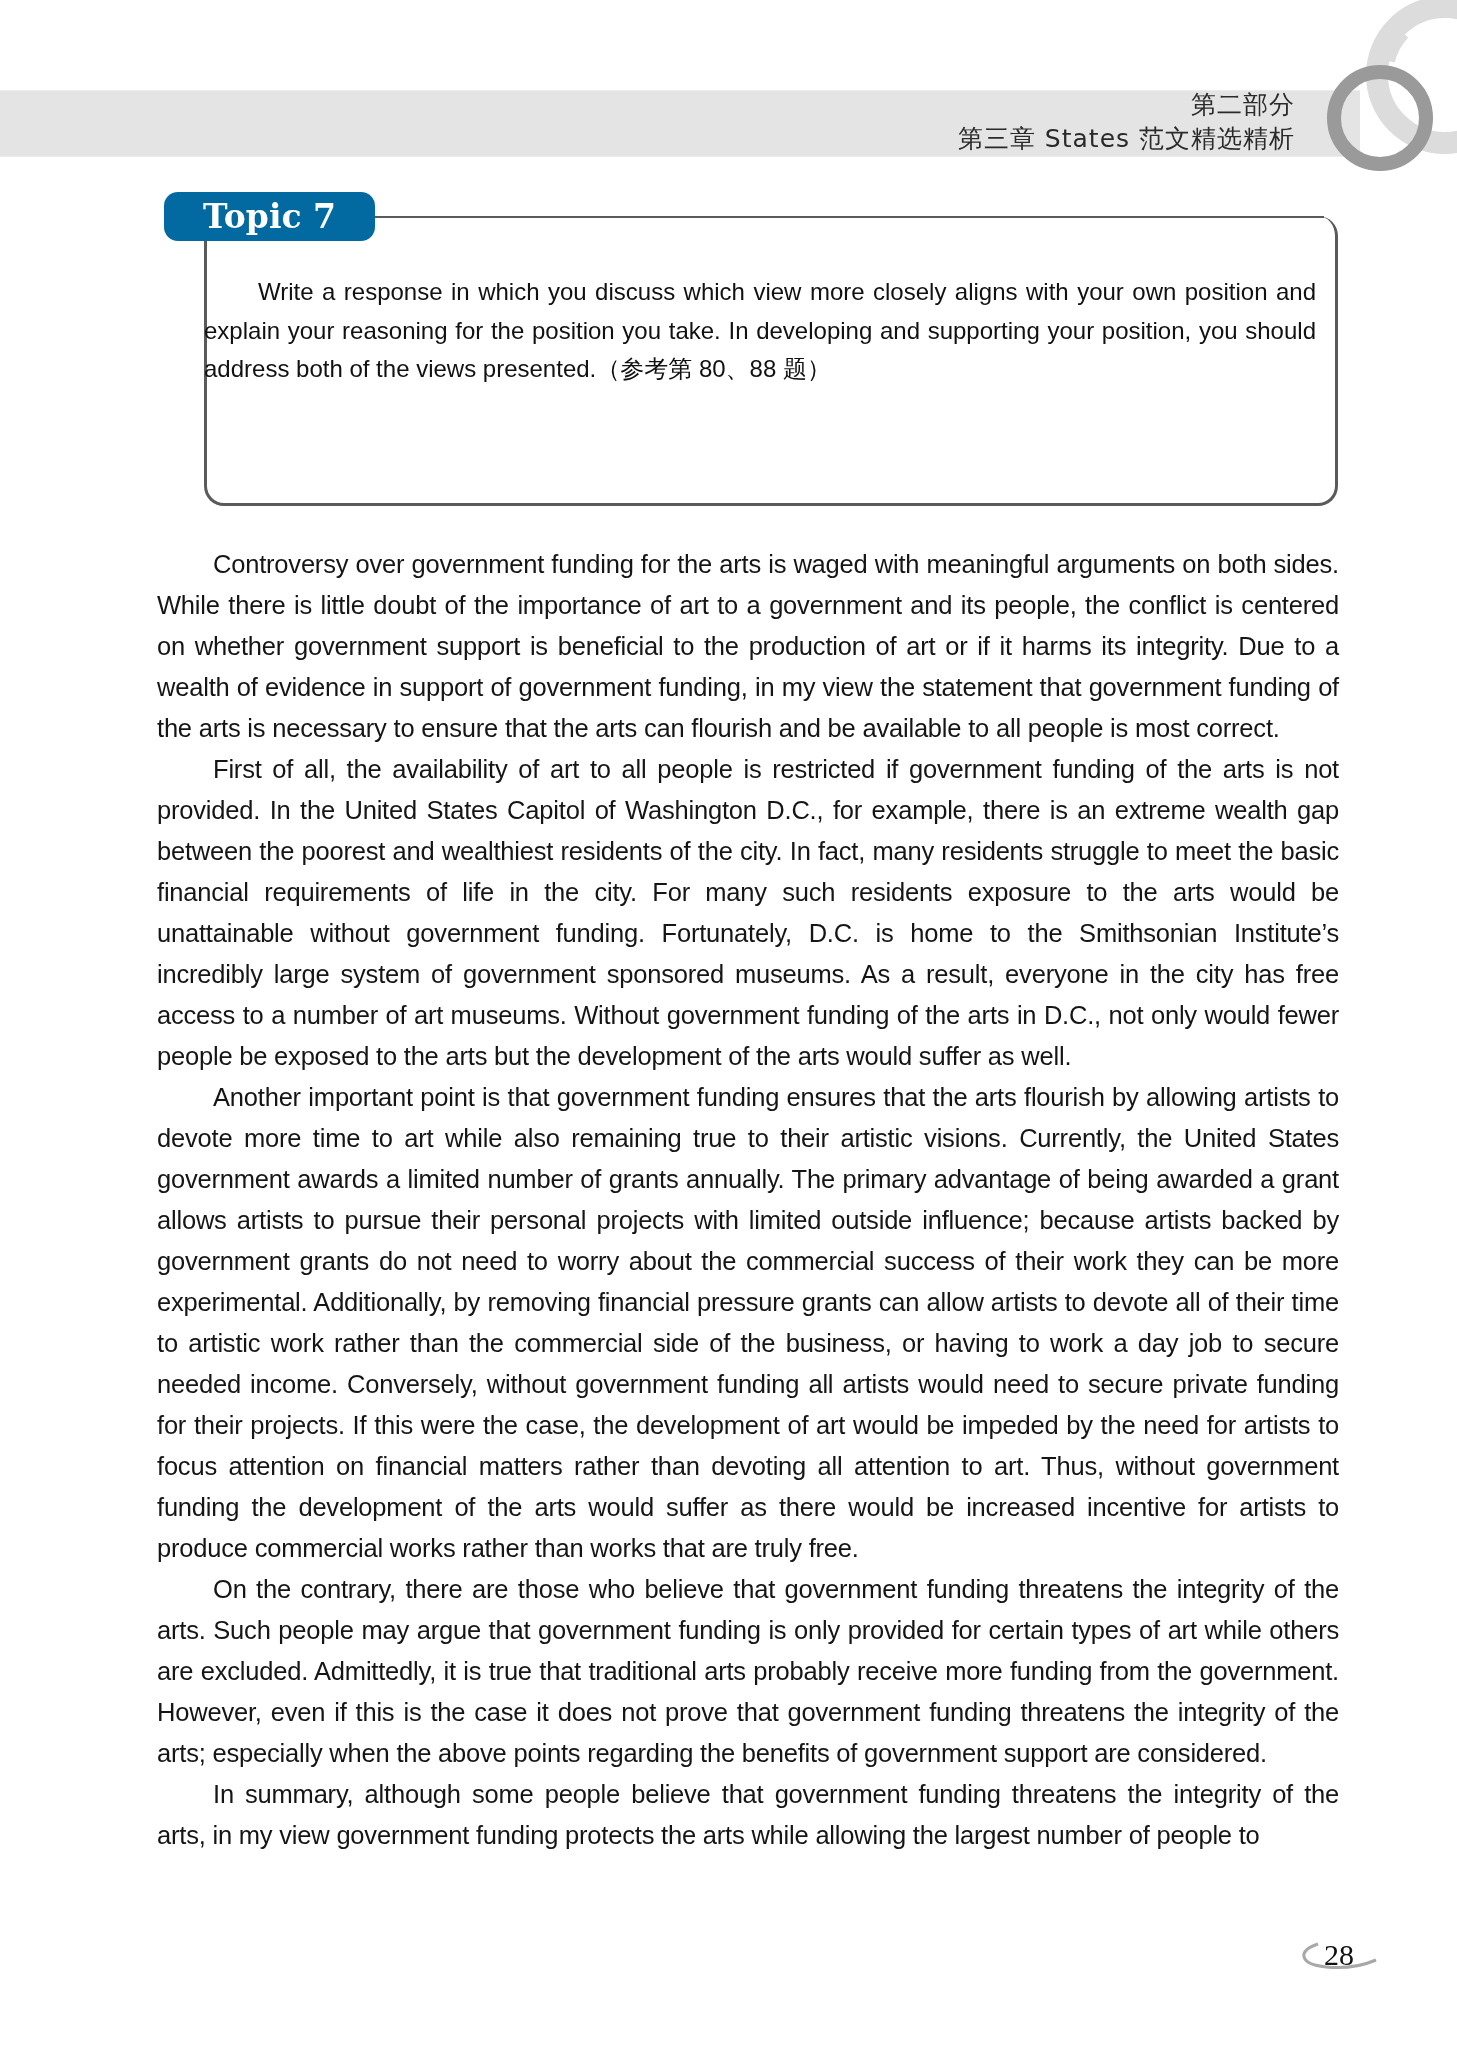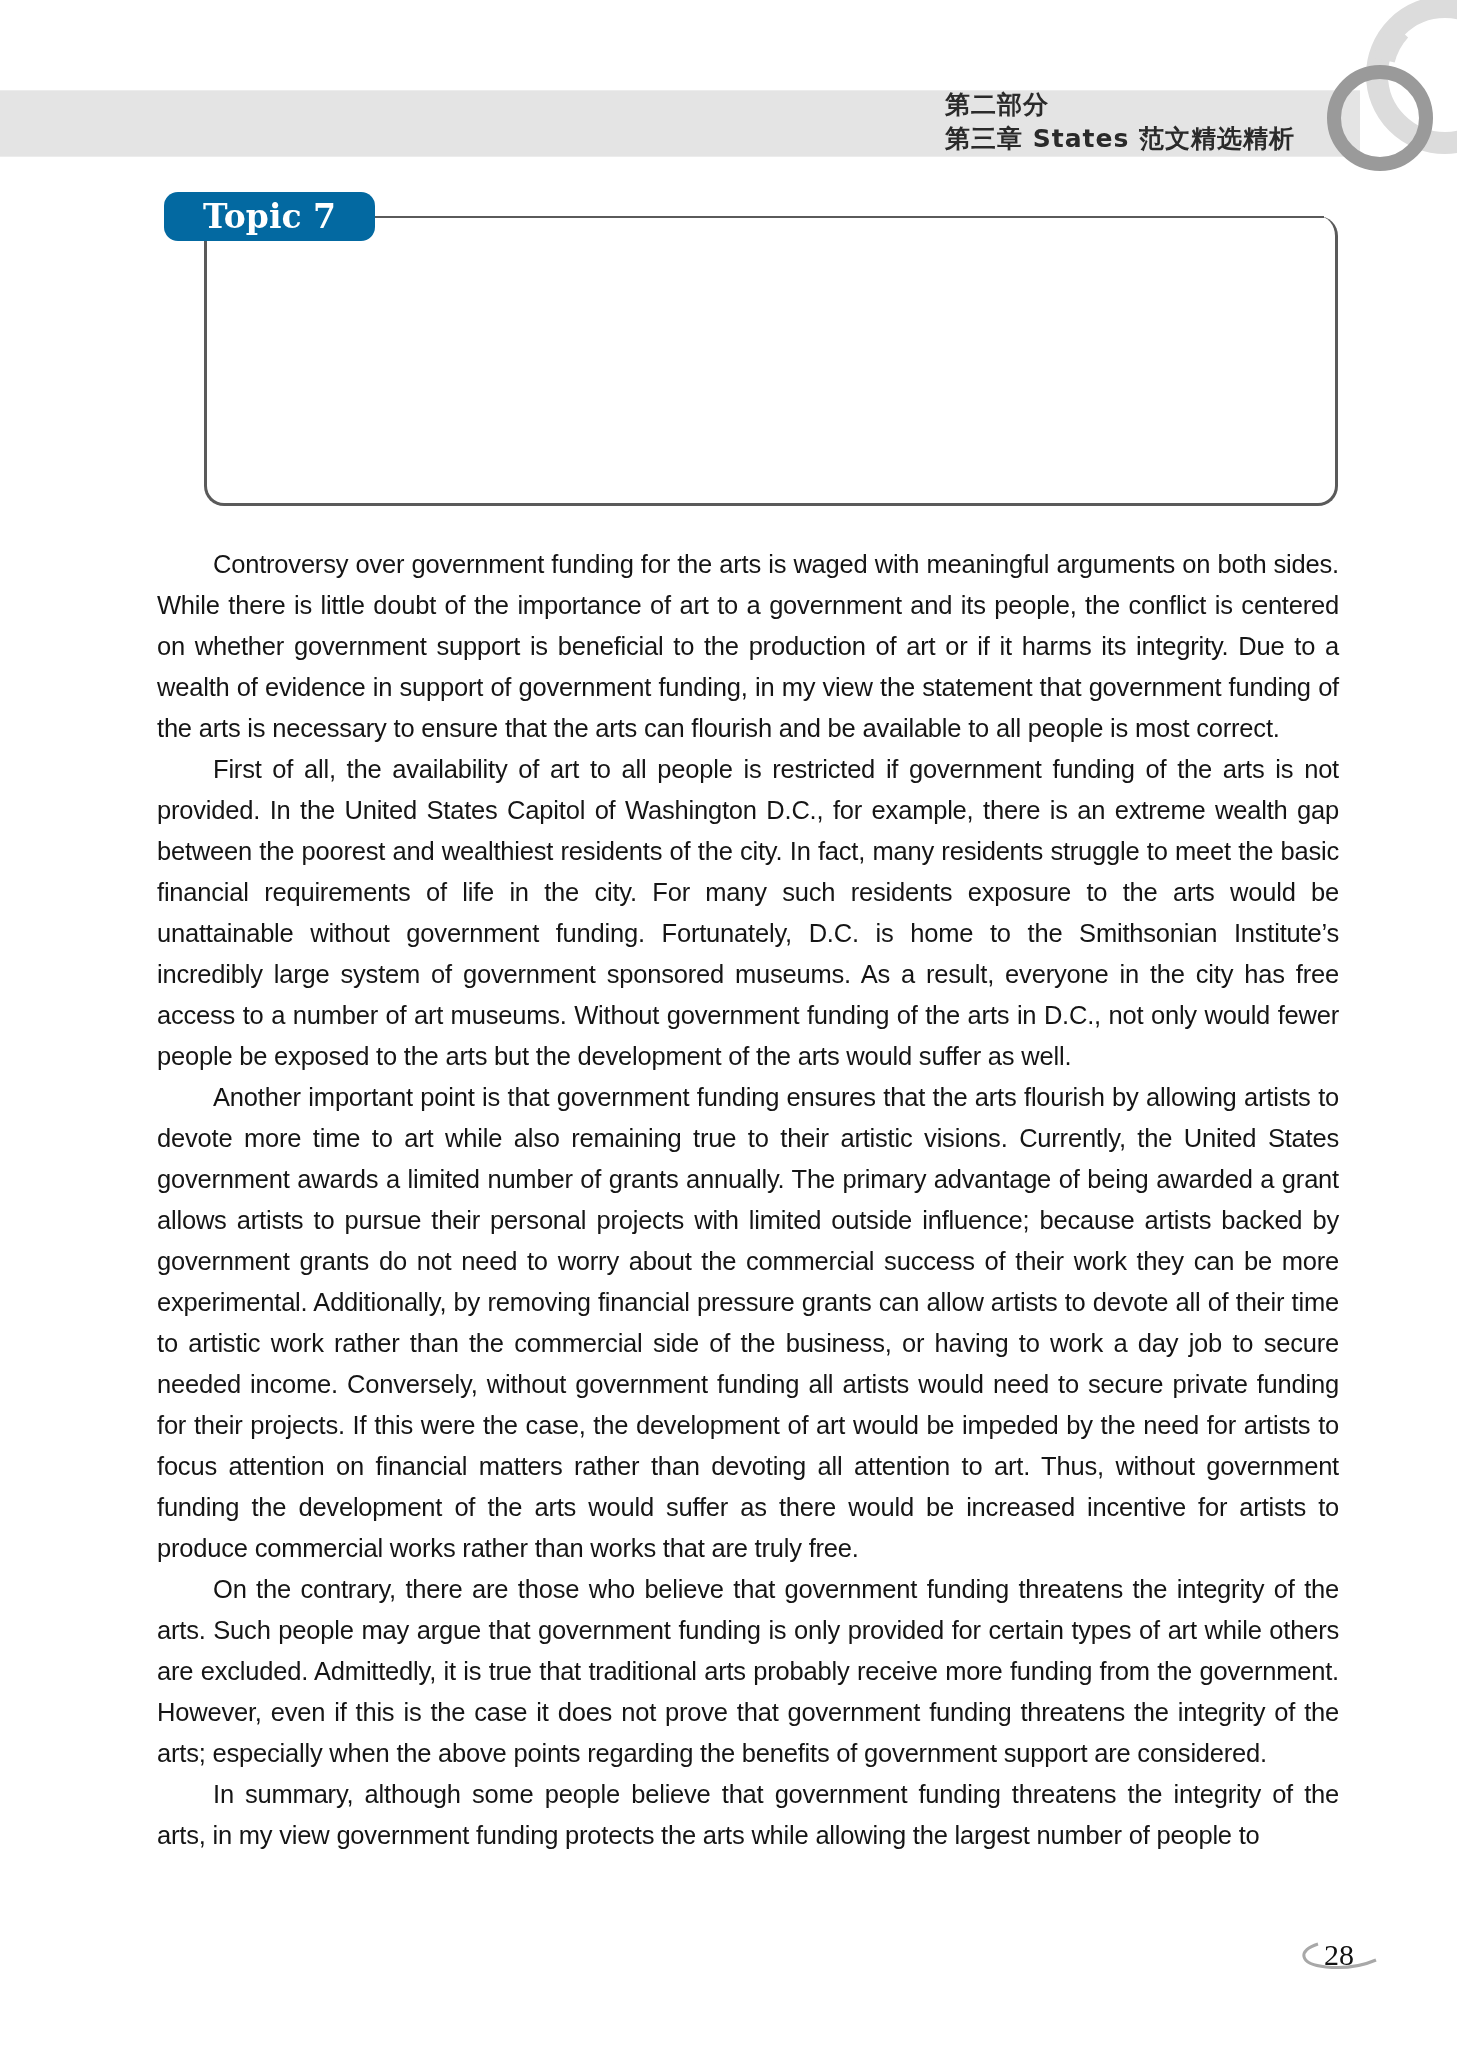--- a/index.html
+++ b/index.html
@@ -12,26 +12,25 @@
     }
     .header-band {
       position: absolute; left: 0; top: 90px;
       width: 1360px; height: 65px;
       background: #e4e4e4;
       border-top: 1px solid #ececec;
       border-bottom: 1px solid #ececec;
     }
     .header-text {
       position: absolute; right: 162px; top: 88px;
-      text-align: left;
+      text-align: right;
       font-family: "DejaVu Sans", sans-serif;
       font-size: 25px; line-height: 34px;
       color: #2a2a2a;
       letter-spacing: 1px;
-      font-weight: bold;
     }
     .rings { position: absolute; left: 1300px; top: 0; width: 157px; height: 180px; }
 
     .topic-tag {
       position: absolute; left: 164px; top: 192px;
       width: 211px; height: 49px;
       background: #0369a1;
       border-radius: 14px;
       color: #ffffff;
       font-family: "DejaVu Serif", serif;
@@ -101,20 +100,21 @@
   <circle cx="145" cy="75" r="68" fill="none" stroke="#dcdcdc" stroke-width="22"></circle>
   <circle cx="80" cy="118" r="46" fill="none" stroke="#9a9a9a" stroke-width="14"></circle>
   <path d="M 84 60 A 68 68 0 0 1 100 30" fill="none" stroke="#dcdcdc" stroke-width="22"></path>
 </svg>
 
 <div class="prompt-box"></div>
 <div class="topic-rule"></div>
 <div class="topic-tag">Topic 7</div>
 
 <div class="prompt-text">
+  <p>Write a response in which you discuss which view more closely aligns with your own position and explain your reasoning for the position you take. In developing and supporting your position, you should address both of the views presented.（参考第 80、88 题）</p>
 </div>
 
 <div class="essay">
   <p>Controversy over government funding for the arts is waged with meaningful arguments on both sides. While there is little doubt of the importance of art to a government and its people, the conflict is centered on whether government support is beneficial to the production of art or if it harms its integrity. Due to a wealth of evidence in support of government funding, in my view the statement that government funding of the arts is necessary to ensure that the arts can flourish and be available to all people is most correct.</p>
   <p>First of all, the availability of art to all people is restricted if government funding of the arts is not provided. In the United States Capitol of Washington D.C., for example, there is an extreme wealth gap between the poorest and wealthiest residents of the city. In fact, many residents struggle to meet the basic financial requirements of life in the city. For many such residents exposure to the arts would be unattainable without government funding. Fortunately, D.C. is home to the Smithsonian Institute’s incredibly large system of government sponsored museums. As a result, everyone in the city has free access to a number of art museums. Without government funding of the arts in D.C., not only would fewer people be exposed to the arts but the development of the arts would suffer as well.</p>
   <p>Another important point is that government funding ensures that the arts flourish by allowing artists to devote more time to art while also remaining true to their artistic visions. Currently, the United States government awards a limited number of grants annually. The primary advantage of being awarded a grant allows artists to pursue their personal projects with limited outside influence; because artists backed by government grants do not need to worry about the commercial success of their work they can be more experimental. Additionally, by removing financial pressure grants can allow artists to devote all of their time to artistic work rather than the commercial side of the business, or having to work a day job to secure needed income. Conversely, without government funding all artists would need to secure private funding for their projects. If this were the case, the development of art would be impeded by the need for artists to focus attention on financial matters rather than devoting all attention to art. Thus, without government funding the development of the arts would suffer as there would be increased incentive for artists to produce commercial works rather than works that are truly free.</p>
   <p>On the contrary, there are those who believe that government funding threatens the integrity of the arts. Such people may argue that government funding is only provided for certain types of art while others are excluded. Admittedly, it is true that traditional arts probably receive more funding from the government. However, even if this is the case it does not prove that government funding threatens the integrity of the arts; especially when the above points regarding the benefits of government support are considered.</p>
   <p>In summary, although some people believe that government funding threatens the integrity of the arts, in my view government funding protects the arts while allowing the largest number of people to</p>
 </div>
 

